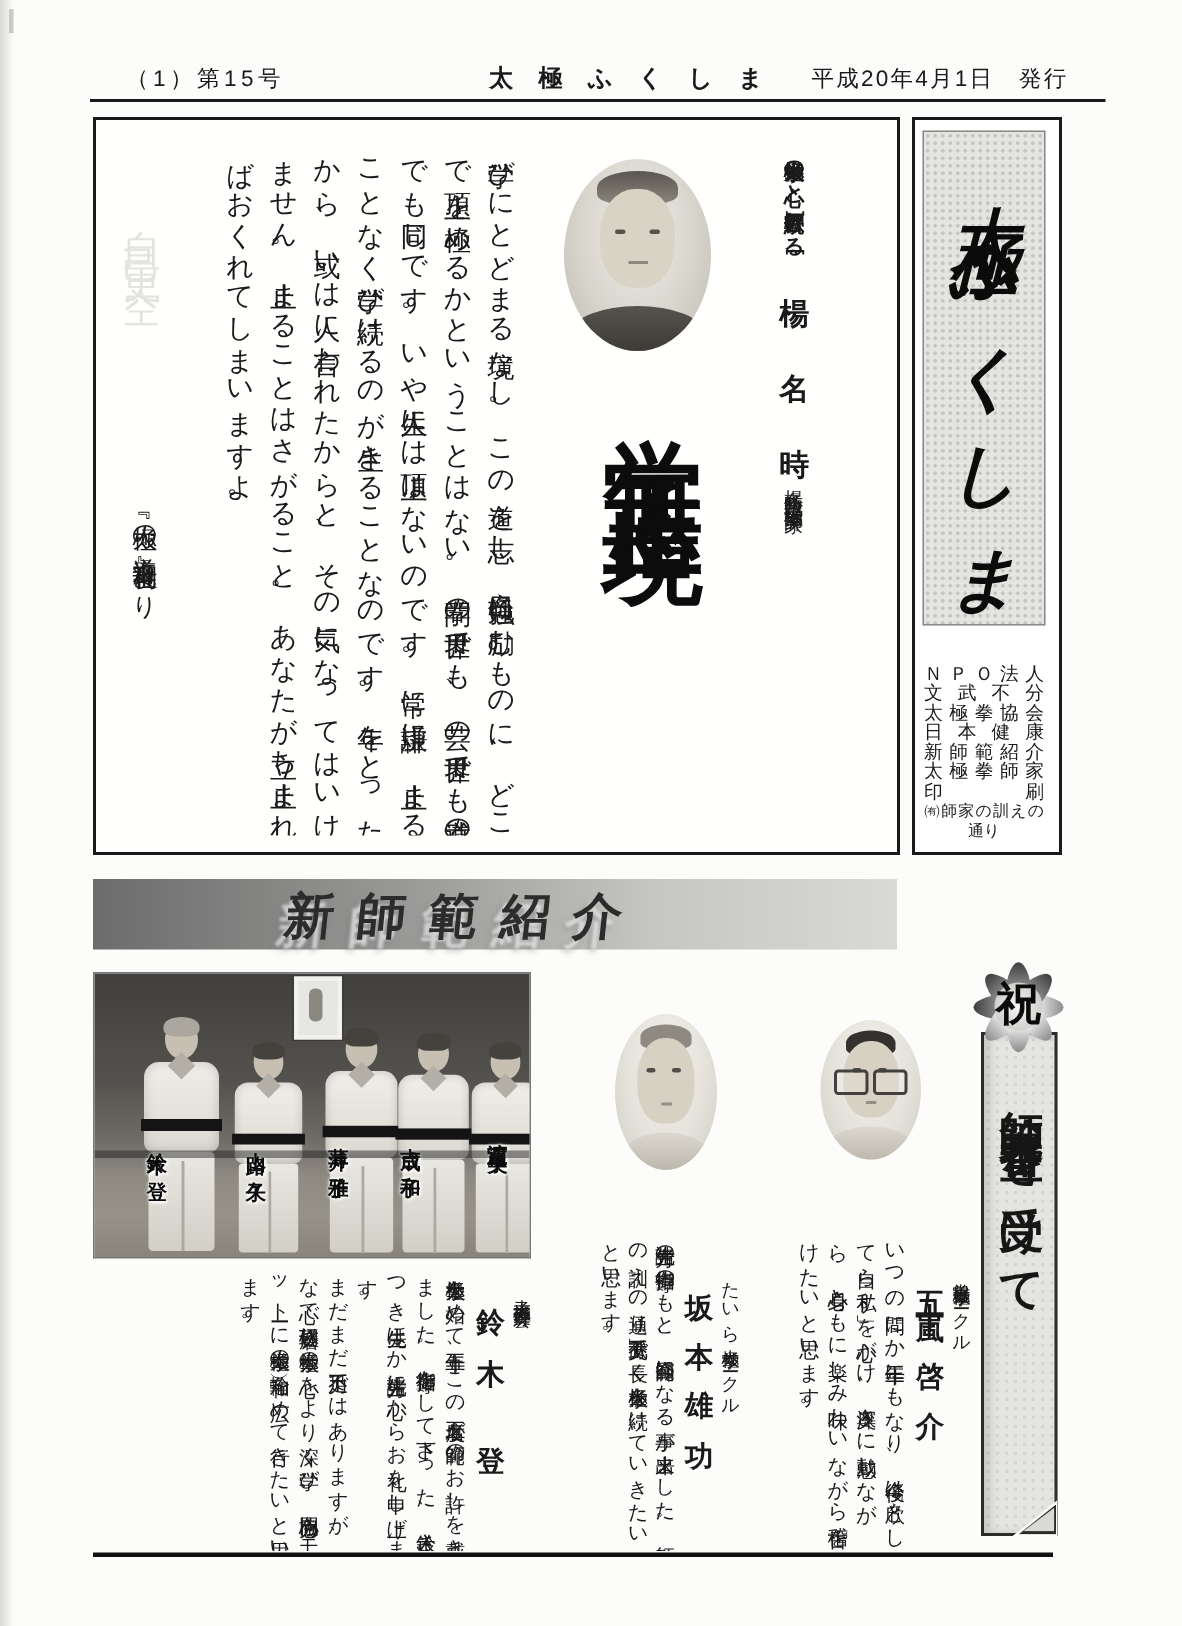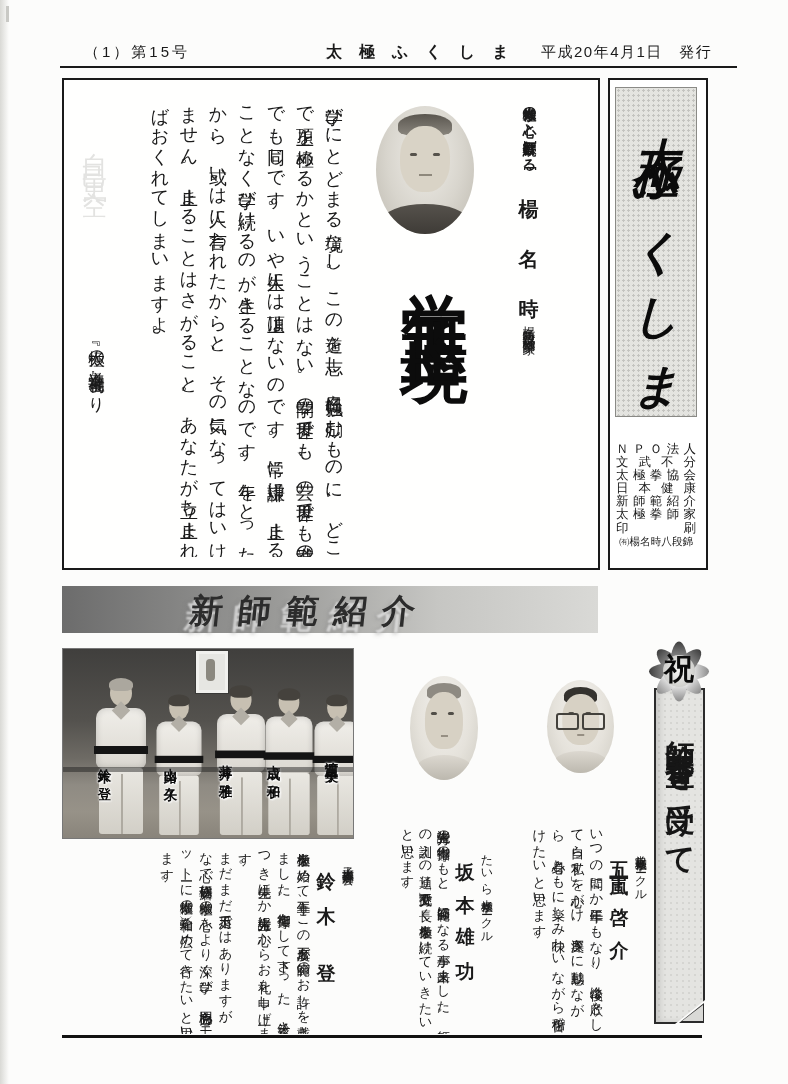--- a/index.html
+++ b/index.html
@@ -171,21 +171,21 @@
       <div class="mh-title">太極ふくしま</div>
     </div>
     <div class="mh-pub">
       <div>ＮＰＯ法人</div>
       <div>文武不分</div>
       <div>太極拳協会</div>
       <div>日本健康</div>
       <div>新師範紹介</div>
       <div>太極拳師家</div>
       <div>印刷</div>
-      <div class="small">㈲楊名時八段錦</div>
+      <div class="small">㈲師家の訓えの通り</div>
     </div>
   </aside>
 
   <div class="banner">
     <span>新師範紹介</span>
   </div>
 
   <figure class="gp" style="margin:0">
     <div class="gp-frame"></div>
 

